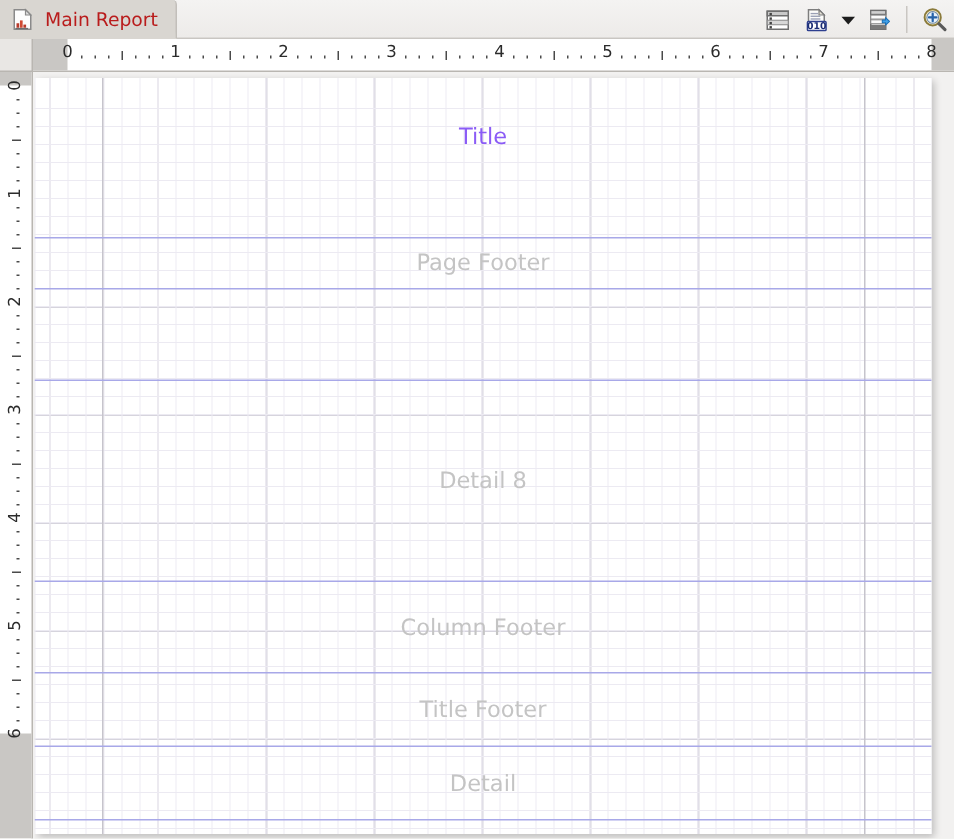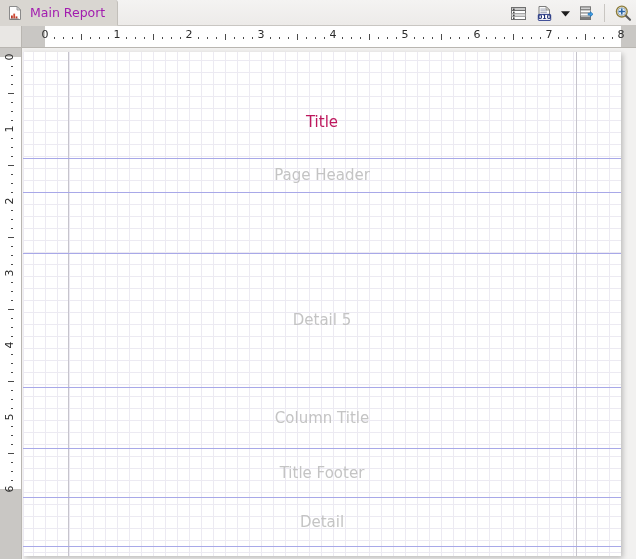--- a/index.html
+++ b/index.html
@@ -26,21 +26,21 @@
     display: flex; align-items: center;
     padding: 0 12px 0 7px;
     background: #d9d6d1;
     border-right: 1px solid #c2bfba;
     border-bottom: 1px solid #d9d6d1;
     border-radius: 0 3px 0 0;
     cursor: default;
   }
   #doc-tab .tab-label {
     font-size: 12.5px;
-    color: #a21caf;
+    color: #b91c1c;
     margin-left: 7px;
     white-space: nowrap;
   }
 
   
   .rpt-icon { position: relative; width: 16px; height: 16px; flex: 0 0 16px; }
 
   
   #tb-right {
     position: absolute; right: 0; top: 0;
@@ -372,31 +372,31 @@
     <div class="vnum" style="top: 441px;">6</div>
   </div>
 
 <div id="design-area">
   <div id="canvas">
     <div id="grid"></div>
     <div class="margin-line" style="left:45px;"></div>
     <div class="margin-line" style="left:553px;"></div>
 
   <div class="band-region" style="top: 0px; height: 106px;"></div>
-      <div class="band-label" style="top: 70px; color: #be185d;">Title</div>
+      <div class="band-label" style="top: 39px; color: #8b5cf6;">Title</div>
       <div class="band-region" style="top: 106px; height: 34px;"></div>
-      <div class="band-label" style="top: 123px; color: rgb(196, 196, 196);">Page Header</div>
+      <div class="band-label" style="top: 123px; color: rgb(196, 196, 196);">Page Footer</div>
       <div class="band-sep" style="top: 106px; background: rgb(168, 168, 232);"></div>
       <div class="band-region" style="top: 140px; height: 61px;"></div>
       <div class="band-sep" style="top: 140px; background: rgb(168, 168, 232);"></div>
       <div class="band-region" style="top: 201px; height: 134px;"></div>
-      <div class="band-label" style="top: 268px; color: rgb(196, 196, 196);">Detail 5</div>
+      <div class="band-label" style="top: 268px; color: rgb(196, 196, 196);">Detail 8</div>
       <div class="band-sep" style="top: 201px; background: rgb(168, 168, 232);"></div>
       <div class="band-region" style="top: 335px; height: 61px;"></div>
-      <div class="band-label" style="top: 365.5px; color: rgb(196, 196, 196);">Column Title</div>
+      <div class="band-label" style="top: 365.5px; color: rgb(196, 196, 196);">Column Footer</div>
       <div class="band-sep" style="top: 335px; background: rgb(168, 168, 232);"></div>
       <div class="band-region" style="top: 396px; height: 49px;"></div>
       <div class="band-label" style="top: 420.5px; color: rgb(196, 196, 196);">Title Footer</div>
       <div class="band-sep" style="top: 396px; background: rgb(168, 168, 232);"></div>
       <div class="band-region" style="top: 445px; height: 49px;"></div>
       <div class="band-label" style="top: 469.5px; color: rgb(196, 196, 196);">Detail</div>
       <div class="band-sep" style="top: 445px; background: rgb(168, 168, 232);"></div>
       <div class="band-sep" style="top: 494px; background: rgb(168, 168, 232);"></div>
     </div>
 </div>

